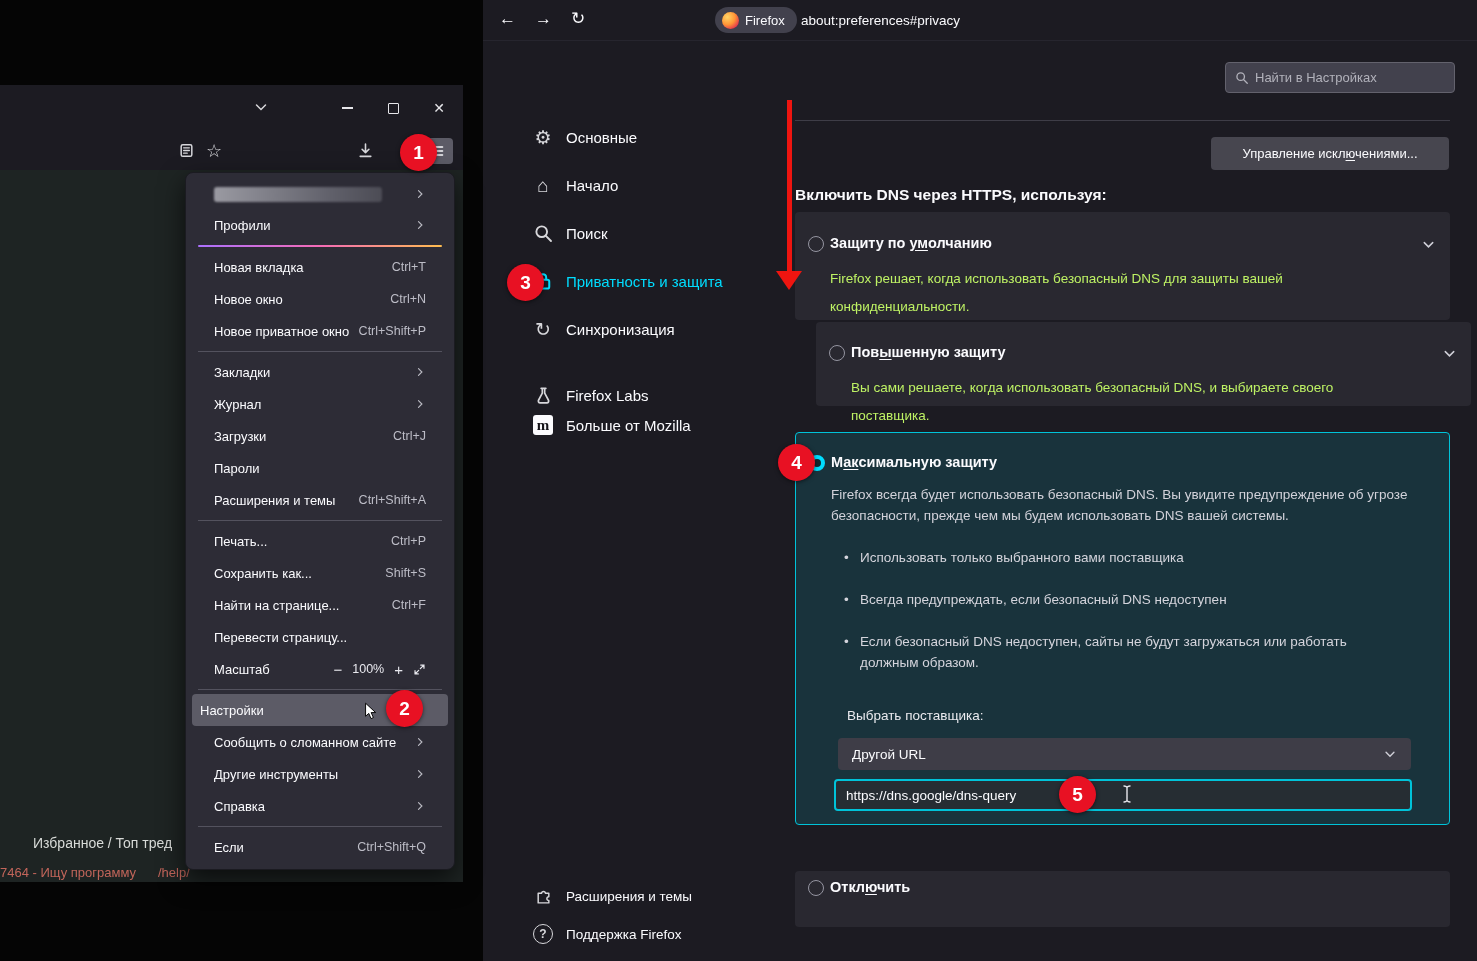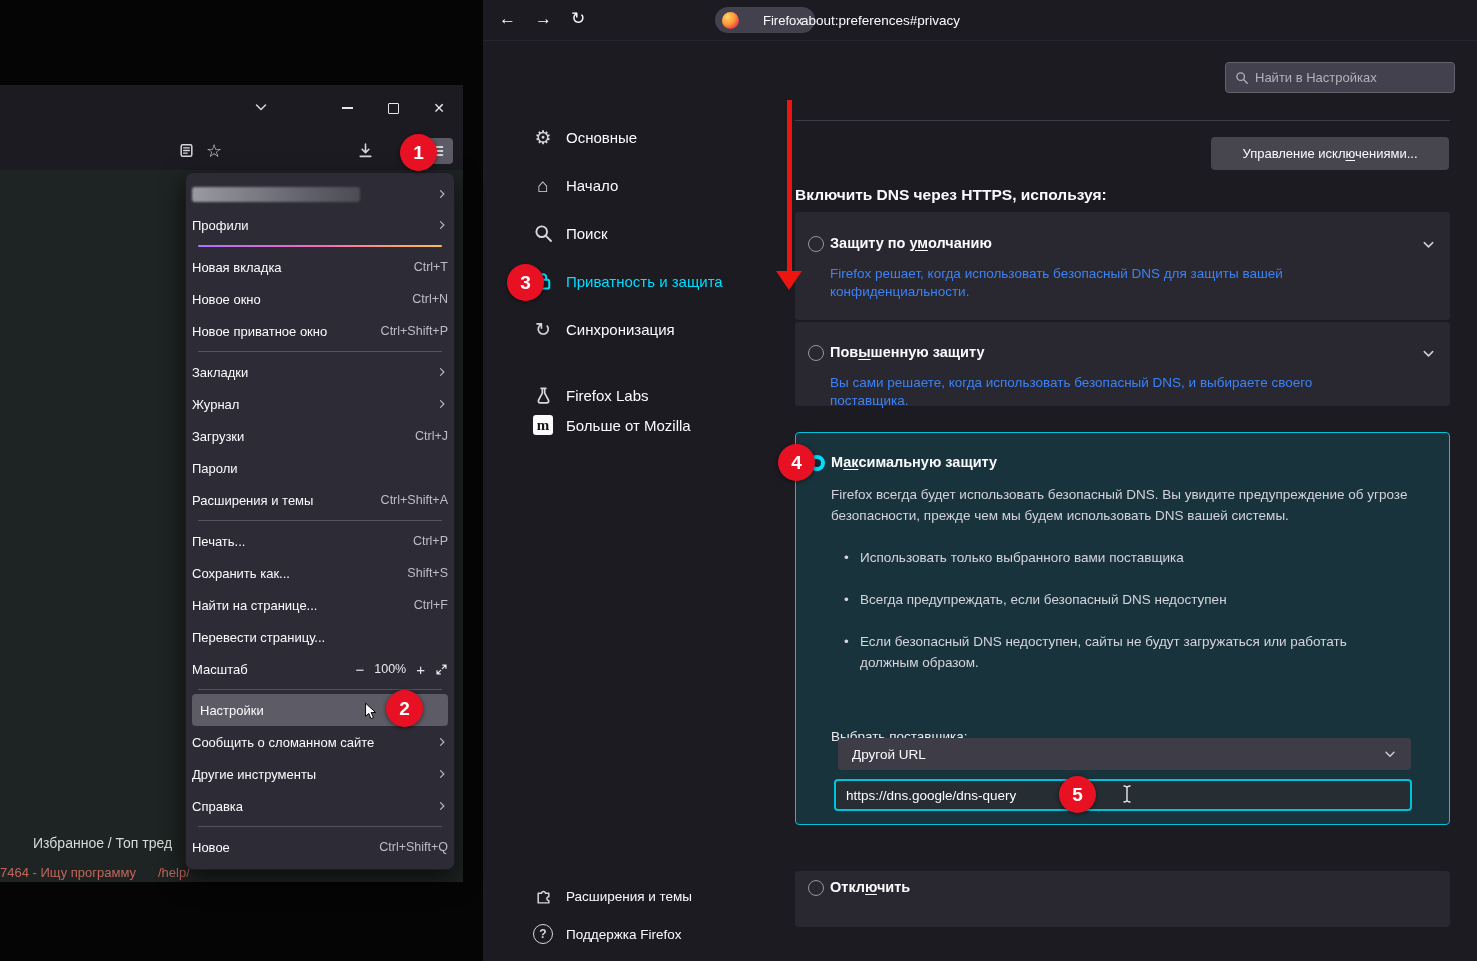--- a/index.html
+++ b/index.html
@@ -17,39 +17,39 @@
   .maxsq{width:9px;height:9px;border:1.4px solid #e6e6ea;border-radius:1px;}
   .closex{font-size:14px;line-height:1;}
   .tbicon{display:flex;align-items:center;justify-content:center;color:#d7d7db;}
   .hambox{width:32px;height:26px;background:#5c5b66;border-radius:4px;display:flex;align-items:center;justify-content:center;}
   .crumb{font-size:14px;color:#d8dbd8;white-space:nowrap;}
   .redlink{font-size:13px;color:#c2655a;white-space:nowrap;}
 
   
   .menu{left:185px;top:172px;width:270px;background:#2d2c36;border:1px solid #1b1b21;border-radius:8px;
         box-shadow:0 10px 26px rgba(0,0,0,.65);padding:6px 0;z-index:10;box-sizing:border-box;}
-  .mi{height:32px;display:flex;align-items:center;padding:0 6px;font-size:13px;color:#fbfbfe;position:relative;}
+  .mi{height:32px;display:flex;align-items:center;padding:0 28px;font-size:13px;color:#fbfbfe;position:relative;}
   .mi .lbl{flex:0 1 auto;white-space:nowrap;}
   .mi .sc{margin-left:auto;font-size:12.5px;color:#bdbdc7;white-space:nowrap;}
   .mi .sub{margin-left:auto;color:#b9b9c2;display:flex;}
   .mi.hl{background:#5c5b66;border-radius:4px;margin:0 6px;padding:0 8px;height:32px;}
   .mdiv{height:1px;background:#53525e;margin:4px 12px;}
   .mdiv.grad{height:2px;background:linear-gradient(90deg,#ab71ff,#f56bb6,#ffbd4f);border-radius:2px;}
   .redact{width:168px;height:15px;border-radius:3px;filter:blur(1.2px);
           background:linear-gradient(90deg,#9a9aa2,#60606a 70%,#4c4c55);}
   .zctl{margin-left:auto;display:flex;align-items:center;gap:10px;color:#e8e8ee;}
   .zbtn{font-size:15px;line-height:1;color:#e8e8ee;}
   .zval{font-size:12.5px;}
 
   
   .rp{left:483px;top:0;width:994px;height:961px;background:#1c1b22;}
   .rp-nav{left:0;top:0;width:994px;height:40px;background:#1c1b22;border-bottom:1px solid #26252e;}
   .navg{font-size:17px;color:#fbfbfe;line-height:1;}
   .ffpill{left:232px;top:7px;height:26px;border-radius:13px;background:#42414d;display:flex;align-items:center;
-          gap:24px;padding:0 12px 0 7px;font-size:13px;}
+          gap:6px;padding:0 12px 0 7px;font-size:13px;}
   .fflogo{width:17px;height:17px;border-radius:50%;
           background:radial-gradient(circle at 32% 30%,#ffd567,#ff9736 45%,#e3364d 78%,#b5007f);}
   .urltxt{font-size:13.5px;color:#fbfbfe;}
   .searchbox{left:742px;top:62px;width:230px;height:31px;background:#42414d;border:1px solid #63626d;
              border-radius:4px;box-sizing:border-box;display:flex;align-items:center;}
   .searchbox input{flex:1;background:transparent;border:0;outline:0;color:#d7d7dd;font-size:13px;
                    font-family:"Liberation Sans",sans-serif;padding:0 8px 0 6px;}
   .searchbox input::placeholder{color:#b2b2bb;}
 
   .sbitem{left:49px;width:250px;height:40px;display:flex;align-items:center;gap:12px;font-size:15px;color:#fbfbfe;}
@@ -67,21 +67,21 @@
   .btn-exc{left:728px;top:137px;width:238px;height:33px;background:#47464f;border-radius:4px;display:flex;
            align-items:center;justify-content:center;font-size:13px;color:#fbfbfe;}
   .h-dns{left:312px;top:186px;font-size:15.5px;font-weight:bold;}
 
   .card{left:312px;width:655px;background:#292830;border-radius:4px;box-sizing:border-box;padding-left:40px;}
   .card.sel{background:#19333c;border:1px solid #00c3d9;}
   .radio{position:absolute;left:13px;width:16px;height:16px;border-radius:50%;border:1.5px solid #9595a1;
          box-sizing:border-box;background:transparent;}
   .radio.on{border:4.5px solid #00ddff;background:#112830;}
   .ctitle{position:absolute;left:35px;font-size:14.5px;font-weight:bold;white-space:nowrap;}
-  .cdesc{position:absolute;left:35px;font-size:13.5px;color:#3b82f6;line-height:18px;}
+  .cdesc{position:absolute;left:35px;font-size:13.5px;color:#bef264;line-height:28px;}
   .chev{position:absolute;right:14px;color:#d0d0d8;display:flex;}
   .bullet{position:absolute;left:48px;width:566px;font-size:13.5px;color:#d4d4dc;line-height:21px;display:flex;}
   .bullet .dot{width:16px;flex:0 0 16px;}
   .provlab{position:absolute;left:35px;font-size:13.5px;color:#eaeaef;}
   .select{position:absolute;left:42px;top:305px;width:573px;height:32px;background:#3e3d47;border-radius:4px;
           display:flex;align-items:center;padding:0 14px;box-sizing:border-box;font-size:13.5px;text-align:center;}
   .select .chev2{margin-left:auto;color:#d0d0d8;display:flex;}
   .urlinput{position:absolute;left:38px;top:346px;width:578px;height:32px;box-sizing:border-box;background:#262d33;
             border:2px solid #00c3d9;border-radius:4px;color:#fbfbfe;font-size:13.5px;
             font-family:"Liberation Sans",sans-serif;padding:0 10px;outline:0;}
@@ -252,21 +252,21 @@
     <div class="mi">
       <span class="lbl">Справка</span>
       <span class="sub">
           <svg width="12" height="12" viewBox="0 0 16 16">
             <path d="M6 3.5L10.5 8 6 12.5" fill="none" stroke="currentColor" stroke-width="1.6" stroke-linecap="round"></path>
           </svg>
         </span>
     </div>
     <div class="mdiv"></div>
     <div class="mi">
-      <span class="lbl">Новое</span>
+      <span class="lbl">Если</span>
       <span class="sc">Ctrl+Shift+Q</span>
     </div>
   </div>
 
   <div class="abs rp">
     <div class="abs rp-nav">
       <div class="abs navg" style="left:16px;top:10px;">←</div>
       <div class="abs navg" style="left:52px;top:10px;">→</div>
       <div class="abs navg" style="left:88px;top:10px;">↻</div>
       <div class="abs ffpill">
@@ -358,21 +358,21 @@
       <span class="radio" style="top:24px;"></span>
       <div class="ctitle" style="top:23px;"><span>Защиту по </span><u>ум</u><span>олчанию</span></div>
       <div class="cdesc" style="top:53px;width:560px;">Firefox решает, когда использовать безопасный DNS для защиты вашей конфиденциальности.</div>
       <span class="chev" style="top:25px;">
         <svg width="15" height="15" viewBox="0 0 16 16">
             <path d="M3.5 6l4.5 4.5L12.5 6" fill="none" stroke="currentColor" stroke-width="1.6" stroke-linecap="round"></path>
           </svg>
       </span>
     </div>
 
-    <div class="abs card" style="top:322px;height:84px;">
+    <div class="abs card" style="top:322px;height:84px;margin-left:21px;">
       <span class="radio" style="top:23px;"></span>
       <div class="ctitle" style="top:22px;"><span>Пов</span><u>ы</u><span>шенную защиту</span></div>
       <div class="cdesc" style="top:52px;width:560px;">Вы сами решаете, когда использовать безопасный DNS, и выбираете своего поставщика.</div>
       <span class="chev" style="top:24px;">
         <svg width="15" height="15" viewBox="0 0 16 16">
             <path d="M3.5 6l4.5 4.5L12.5 6" fill="none" stroke="currentColor" stroke-width="1.6" stroke-linecap="round"></path>
           </svg>
       </span>
     </div>
 
@@ -387,21 +387,21 @@
         </div>
       <div class="bullet" style="top:156px;">
           <span class="dot">•</span>
           <span>Всегда предупреждать, если безопасный DNS недоступен</span>
         </div>
       <div class="bullet" style="top:198px;">
           <span class="dot">•</span>
           <span style="width:545px;">Если безопасный DNS недоступен, сайты не будут загружаться или работать должным образом.</span>
         </div>
 
-      <div class="provlab" style="top:296px;">Выбрать поставщика:</div>
+      <div class="provlab" style="top:275px;margin-left:16px;">Выбрать поставщика:</div>
 
       <div class="select">
         <span>Другой URL</span>
         <span class="chev2">
           <svg width="14" height="14" viewBox="0 0 16 16">
               <path d="M3.5 6l4.5 4.5L12.5 6" fill="none" stroke="currentColor" stroke-width="1.6" stroke-linecap="round"></path>
             </svg>
         </span>
       </div>
 

